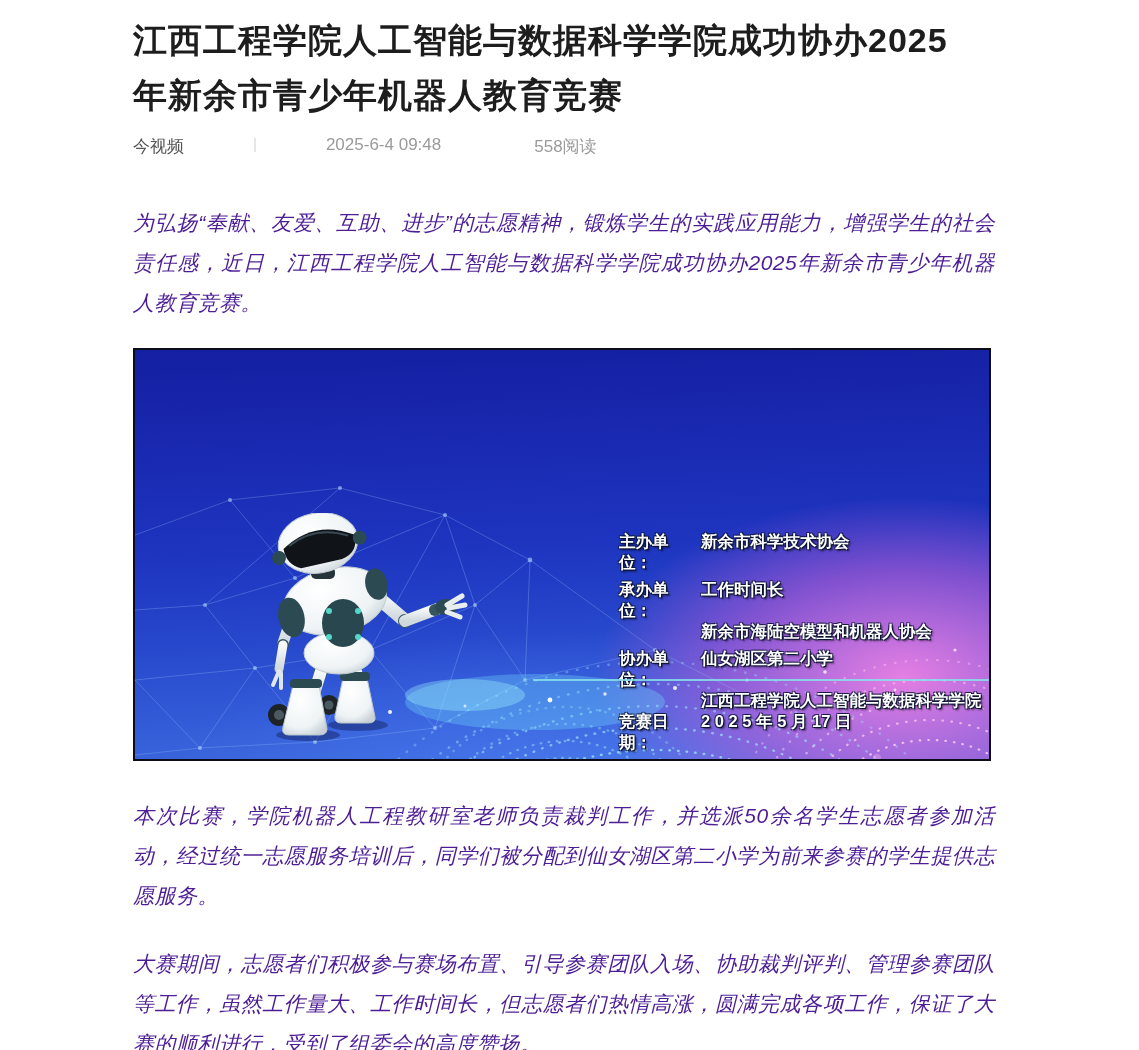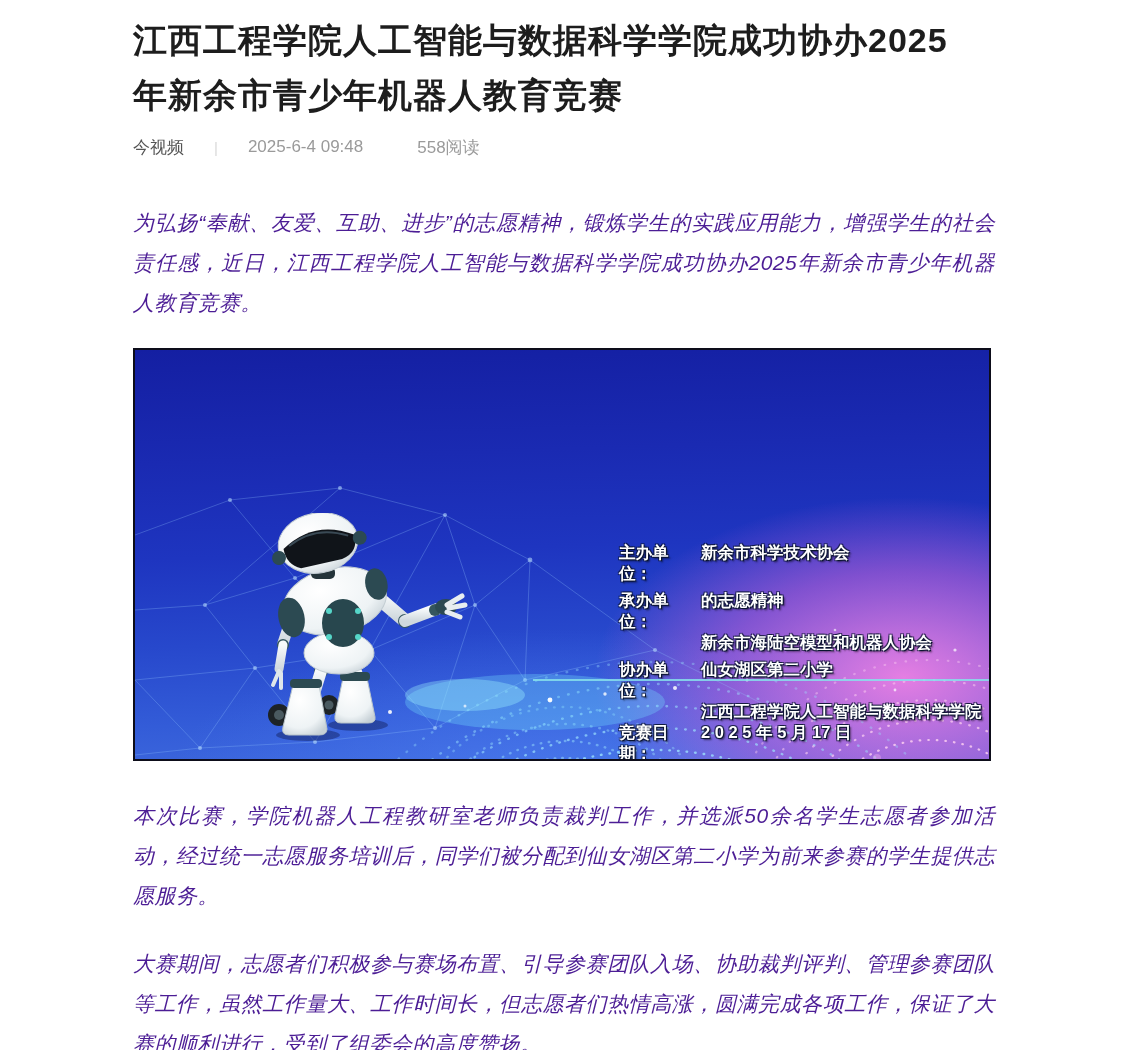--- a/index.html
+++ b/index.html
@@ -11,22 +11,22 @@
   .content { margin-left:133px; width:862px; }
 
   .article-title {
     padding-top:13px;
     font-size:34px; line-height:55px; font-weight:700;
     color:#1d1d1d; letter-spacing:1px;
   }
   .article-title .tline { display:block; }
 
   .meta-row {
-    margin-top:12px; display:flex; align-items:center;
-    font-size:17px; color:#9a9a9a; height:24px;
+    margin-top:12px; display:flex; align-items:flex-start;
+    font-size:17px; color:#9a9a9a; height:24px;gap:39px;
   }
   .meta-source { color:#545454; }
   .meta-sep { color:#d9d9d9; margin:0 30px; font-size:15px; }
   .meta-read { margin-left:54px; }
 
   .para {
     font-size:21px; line-height:40px; color:#4c1d95;
     text-align:justify; letter-spacing:0.5px;font-style:italic;
   }
   .para-1 { margin-top:44px; }
@@ -45,21 +45,21 @@
       linear-gradient(178deg, #141fa2 0%, #1a2ab2 26%, #1e35c0 48%, #2748cc 68%, #335cd8 86%, #3f6ade 100%);
   }
   .banner-title {
     position:absolute; top:52px; left:0; width:100%; text-align:center;
     font-family:"DejaVu Serif","Liberation Serif",serif;
     font-weight:700; font-size:50px; line-height:62px;
     color:#ffffff; letter-spacing:2px; white-space:nowrap;
     text-shadow:2px 2px 0 #000,-2px 2px 0 #000,2px -2px 0 #000,-2px -2px 0 #000,3px 4px 3px rgba(0,0,0,.85);
   }
   .banner-info {
-    position:absolute; left:484px; top:192px; width:366px;
+    position:absolute; left:484px; top:181px; width:366px;
     font-size:16.5px; font-weight:700; color:#fff; line-height:21px;
     text-shadow:1px 1px 0 #0a1430,-1px -1px 0 rgba(10,20,48,.7),1px -1px 0 rgba(10,20,48,.7),-1px 1px 0 rgba(10,20,48,.7),2px 2px 2px rgba(0,0,0,.55);
   }
   .info-row { display:flex; }
   .info-row.grp { margin-top:6px; }
   .info-label { width:82px; flex:0 0 82px; }
   .info-value { flex:1; }
   .cyan-line {
     position:absolute; left:398px; top:329px; width:460px; height:2px;
     background:rgba(135,225,235,.85);
@@ -233,21 +233,21 @@
       </g>
     </svg>
 
     <div class="banner-info">
       <div class="info-row">
         <span class="info-label">主办单位：</span>
         <span class="info-value">新余市科学技术协会</span>
       </div>
       <div class="info-row grp">
         <span class="info-label">承办单位：</span>
-        <span class="info-value">的志愿精神</span>
+        <span class="info-value">工作时间长</span>
       </div>
       <div class="info-row">
         <span class="info-label"></span>
         <span class="info-value">新余市海陆空模型和机器人协会</span>
       </div>
       <div class="info-row grp">
         <span class="info-label">协办单位：</span>
         <span class="info-value">仙女湖区第二小学</span>
       </div>
       <div class="info-row">

